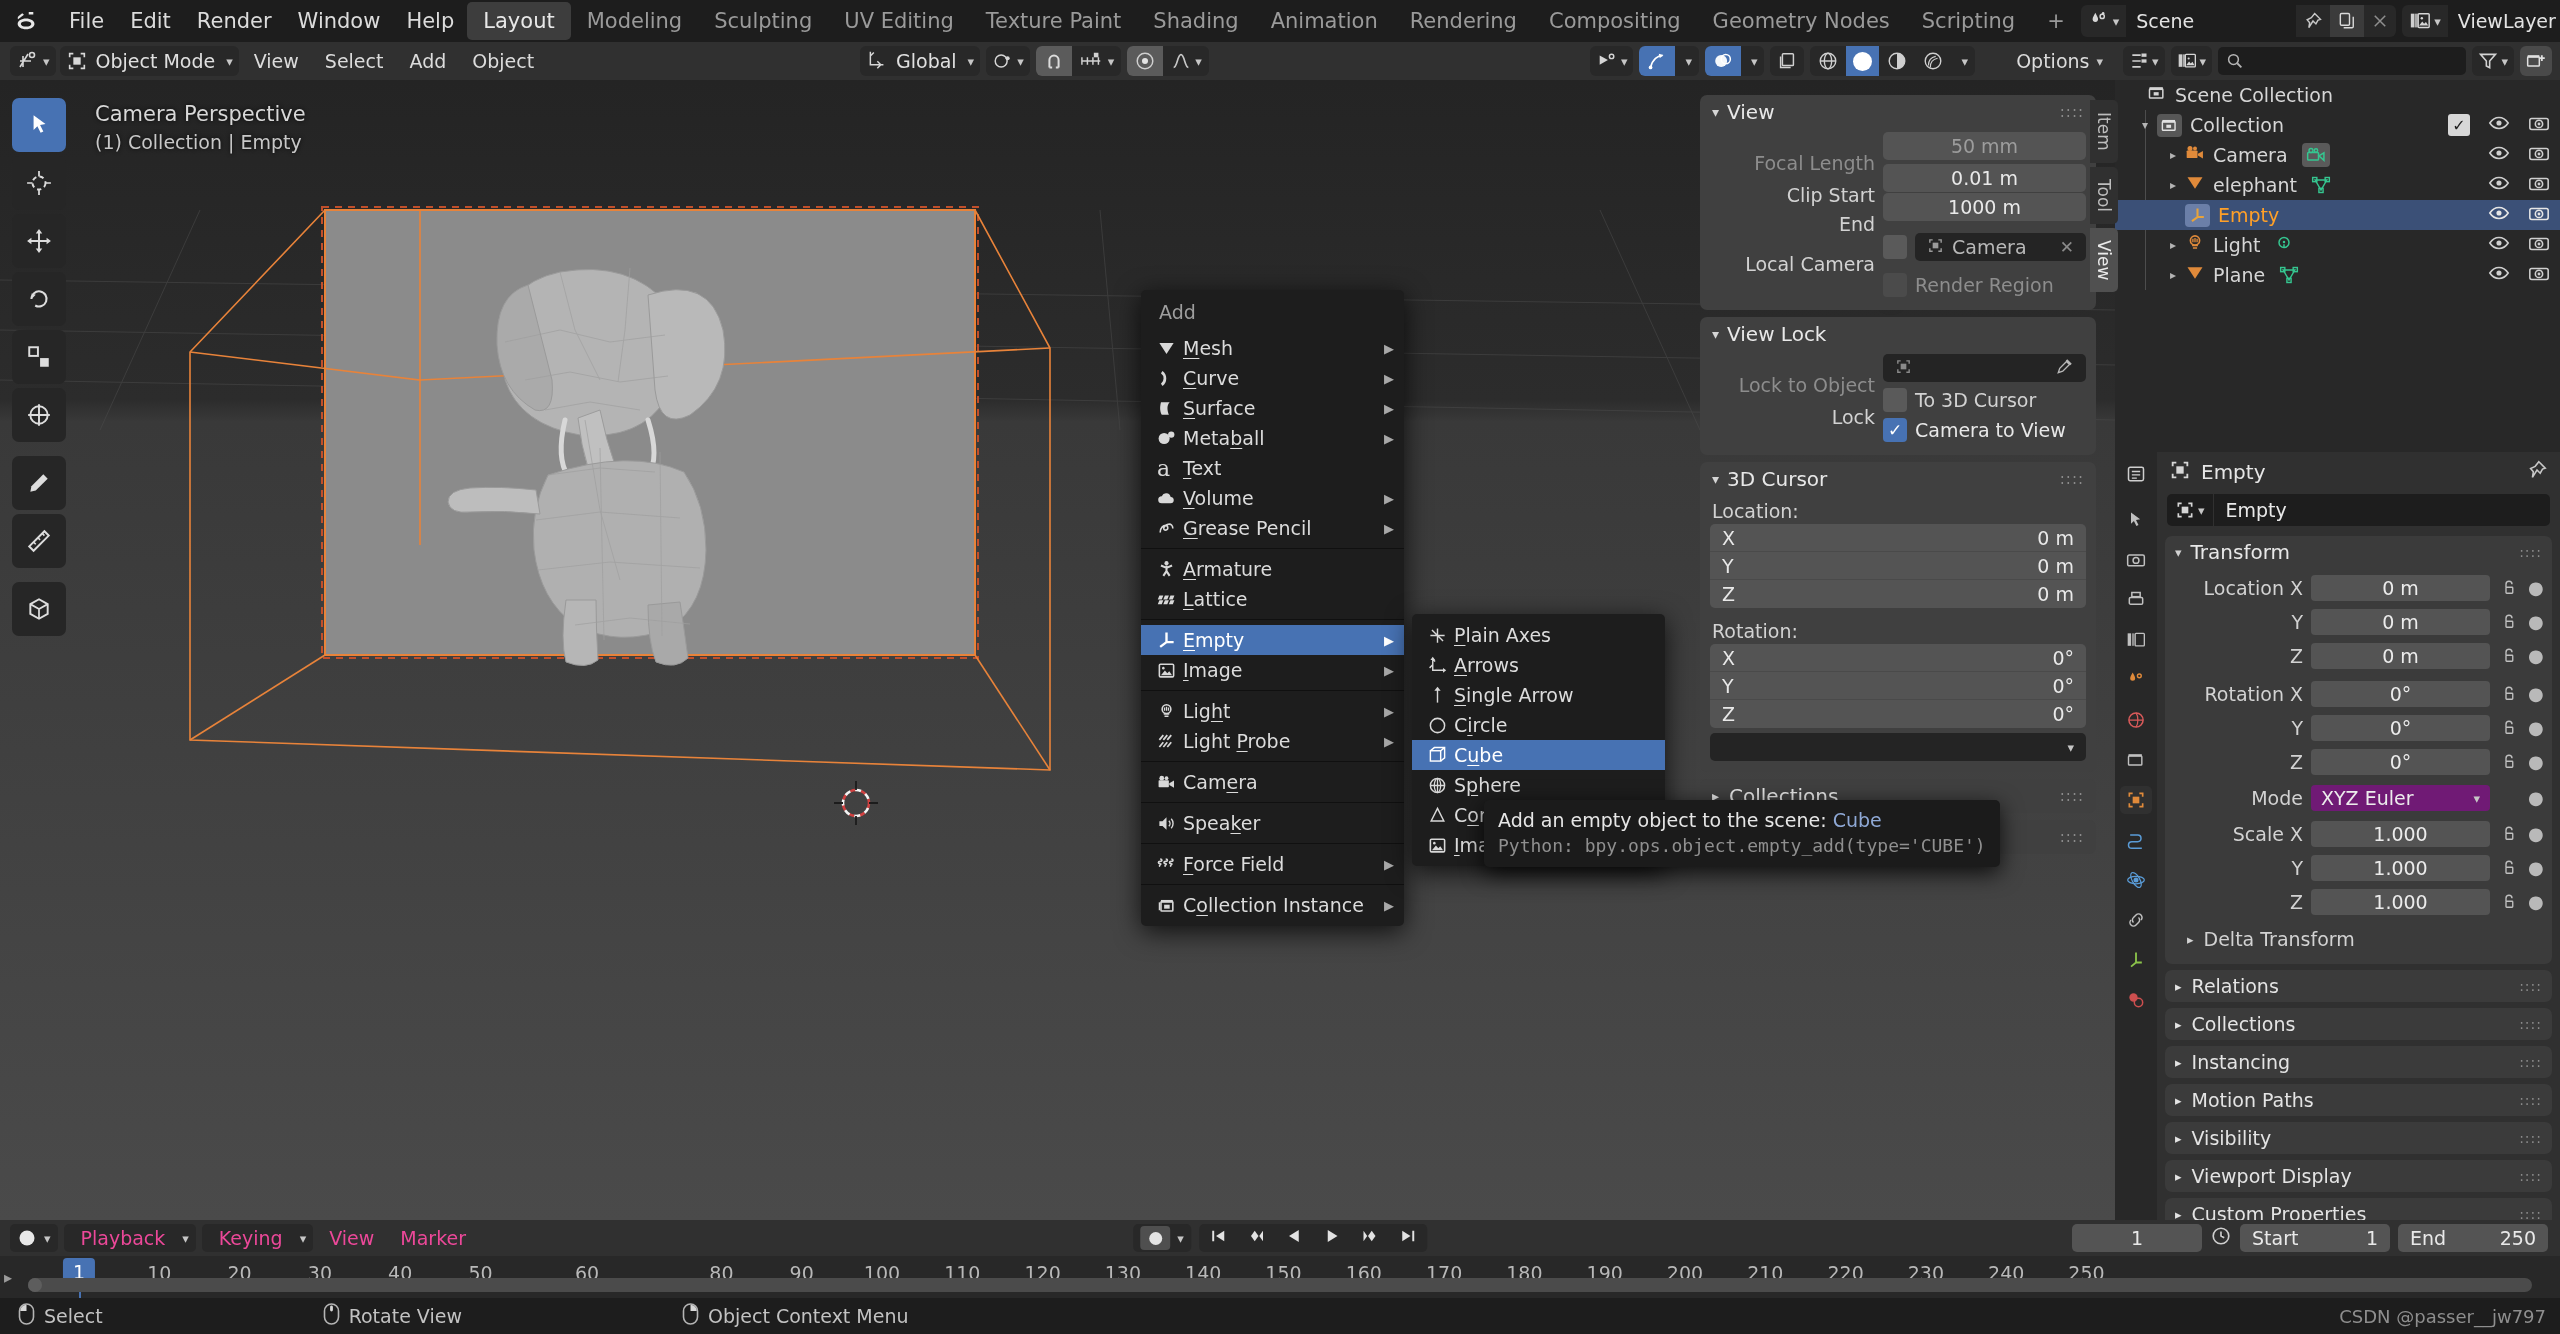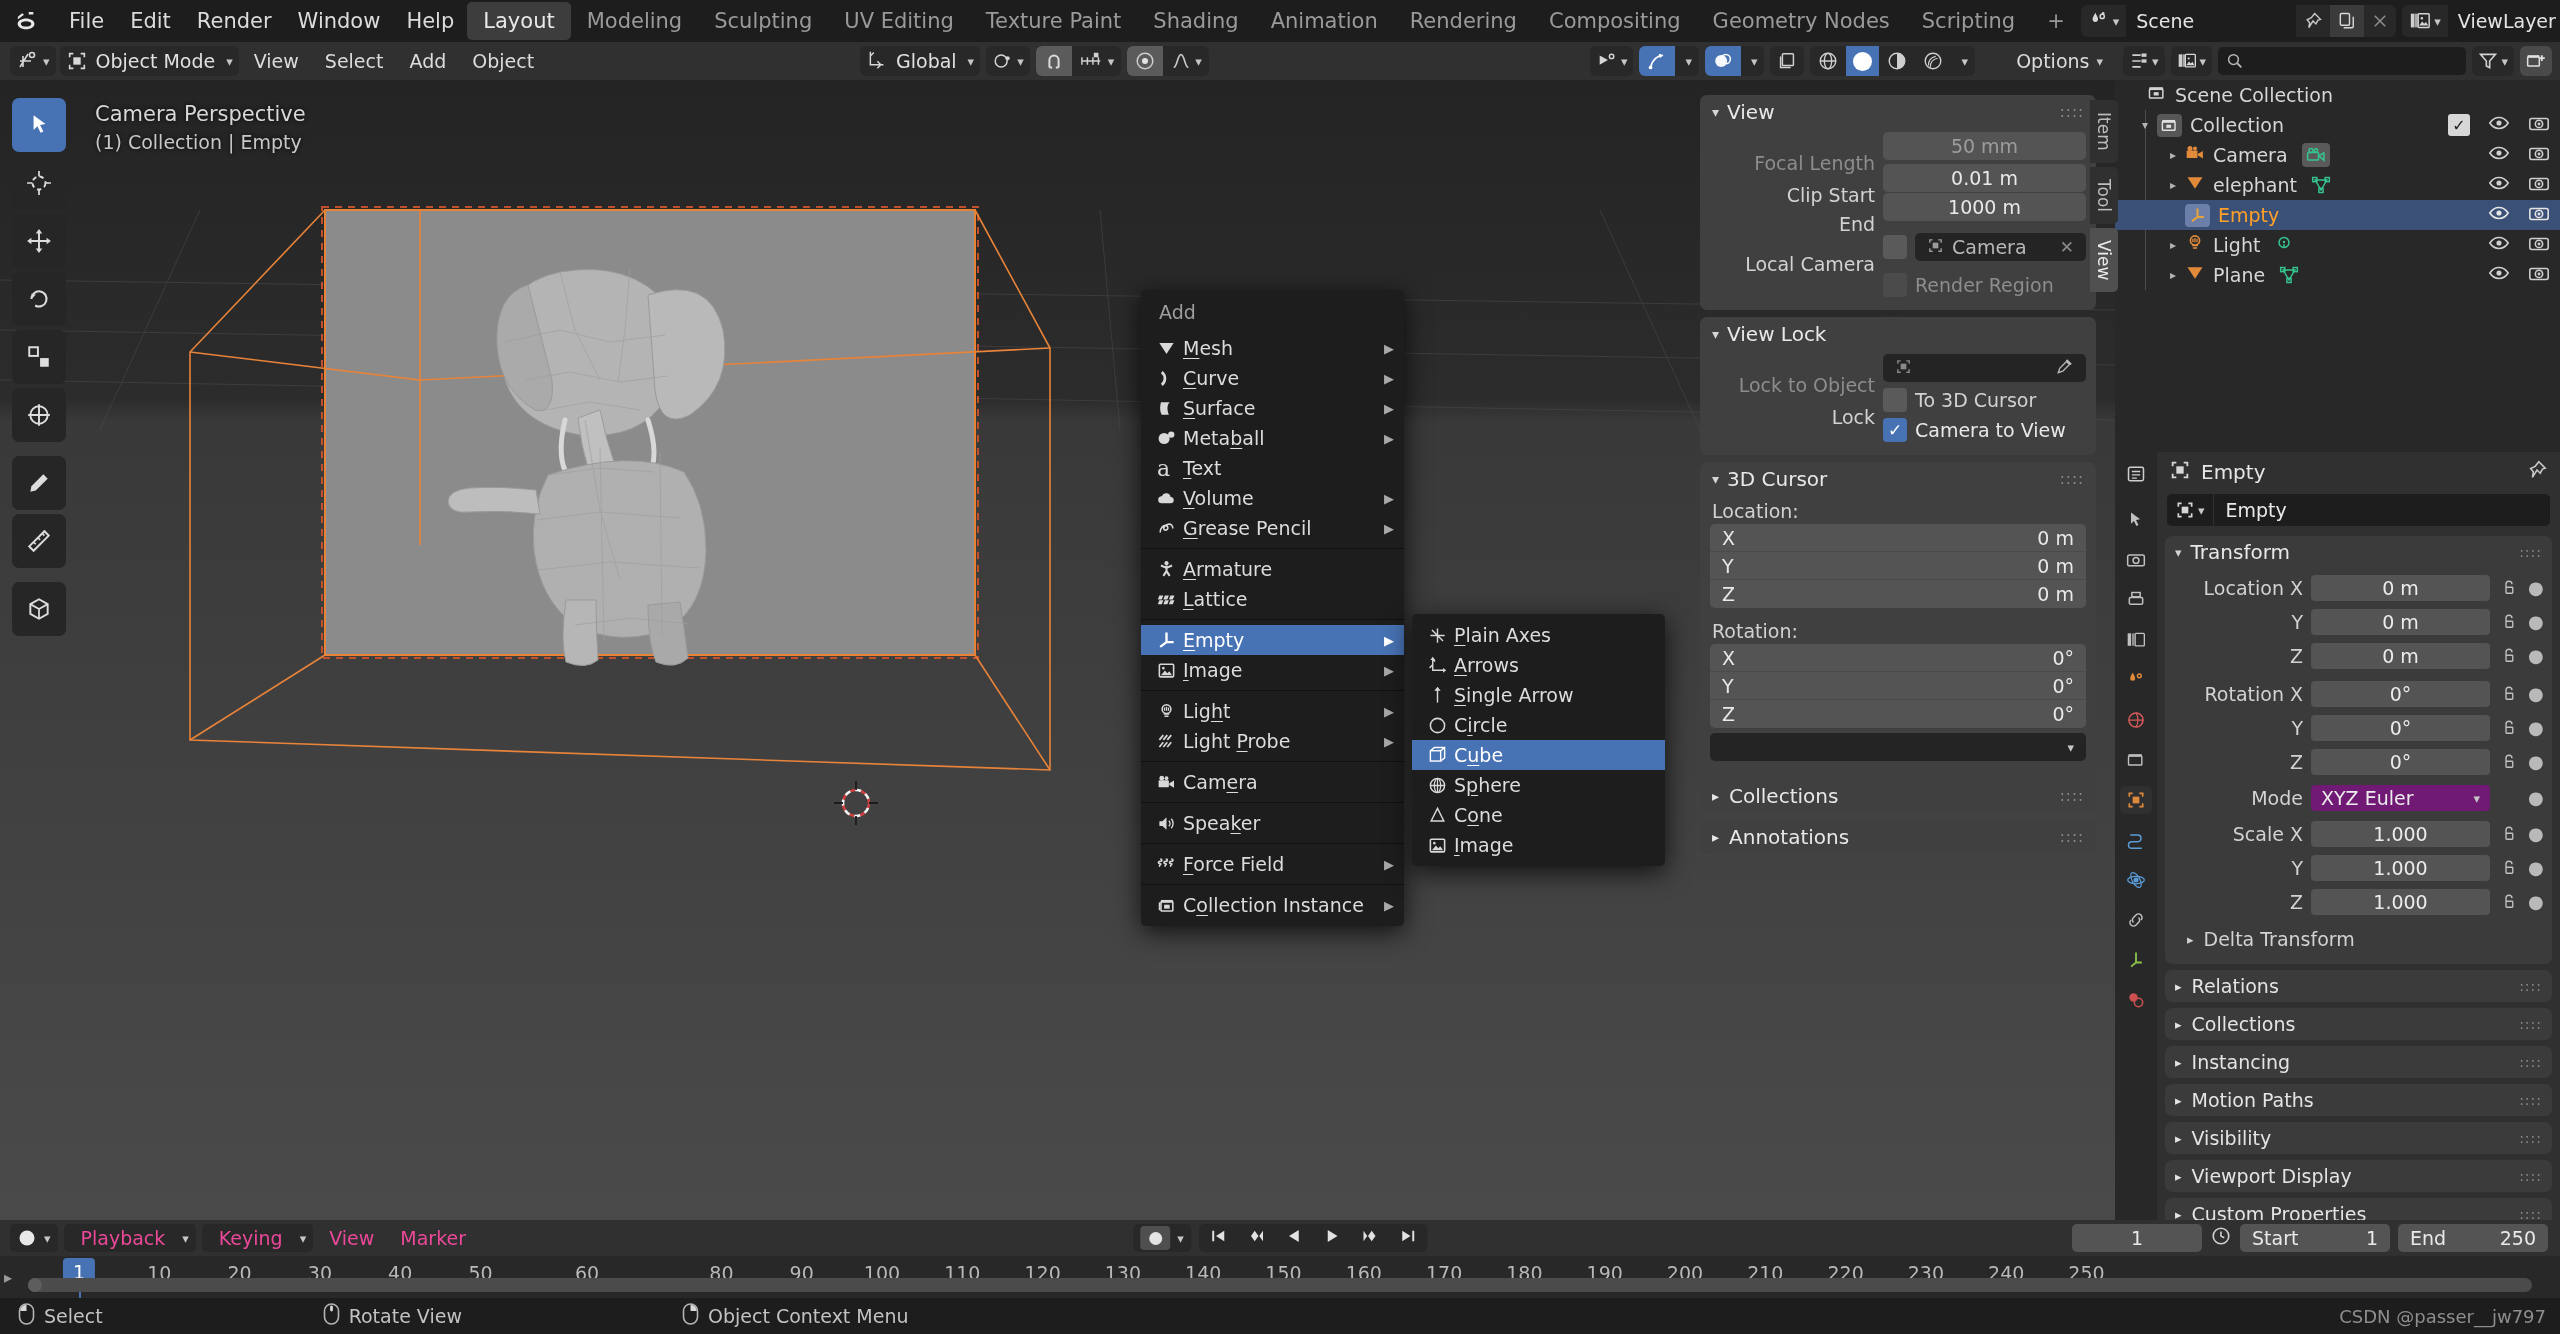--- a/index.html
+++ b/index.html
@@ -853,20 +853,27 @@
           <svg width="19" height="19" viewBox="0 0 24 24">
             <rect x="3" y="4" width="18" height="16" rx="1.5" fill="none" stroke="#d8d8d8" stroke-width="2"></rect>
             <circle cx="8" cy="9" r="1.6" fill="#d8d8d8"></circle>
             <path fill="#d8d8d8" d="M5 18l5-6 3 3.5 2.5-2.5L19 18z"></path>
           </svg>
         </span>
       <span class="mlabel"><span class="u">I</span>mage</span>
     </div>
   </div>
 
+  <div class="tooltip" style="left:1484px; top:800px;">
+    <div class="l1">
+      <span>Add an empty object to the scene:</span>
+      <b>Cube</b>
+    </div>
+    <div class="l2">Python: bpy.ops.object.empty_add(type='CUBE')</div>
+  </div>
 
   <div class="npanel">
 
     <div class="np-section">
       <div class="np-head">
         <span class="tri">▾</span>
         <span>View</span>
         <span class="dots">::::</span>
       </div>
       <div class="np-row">

